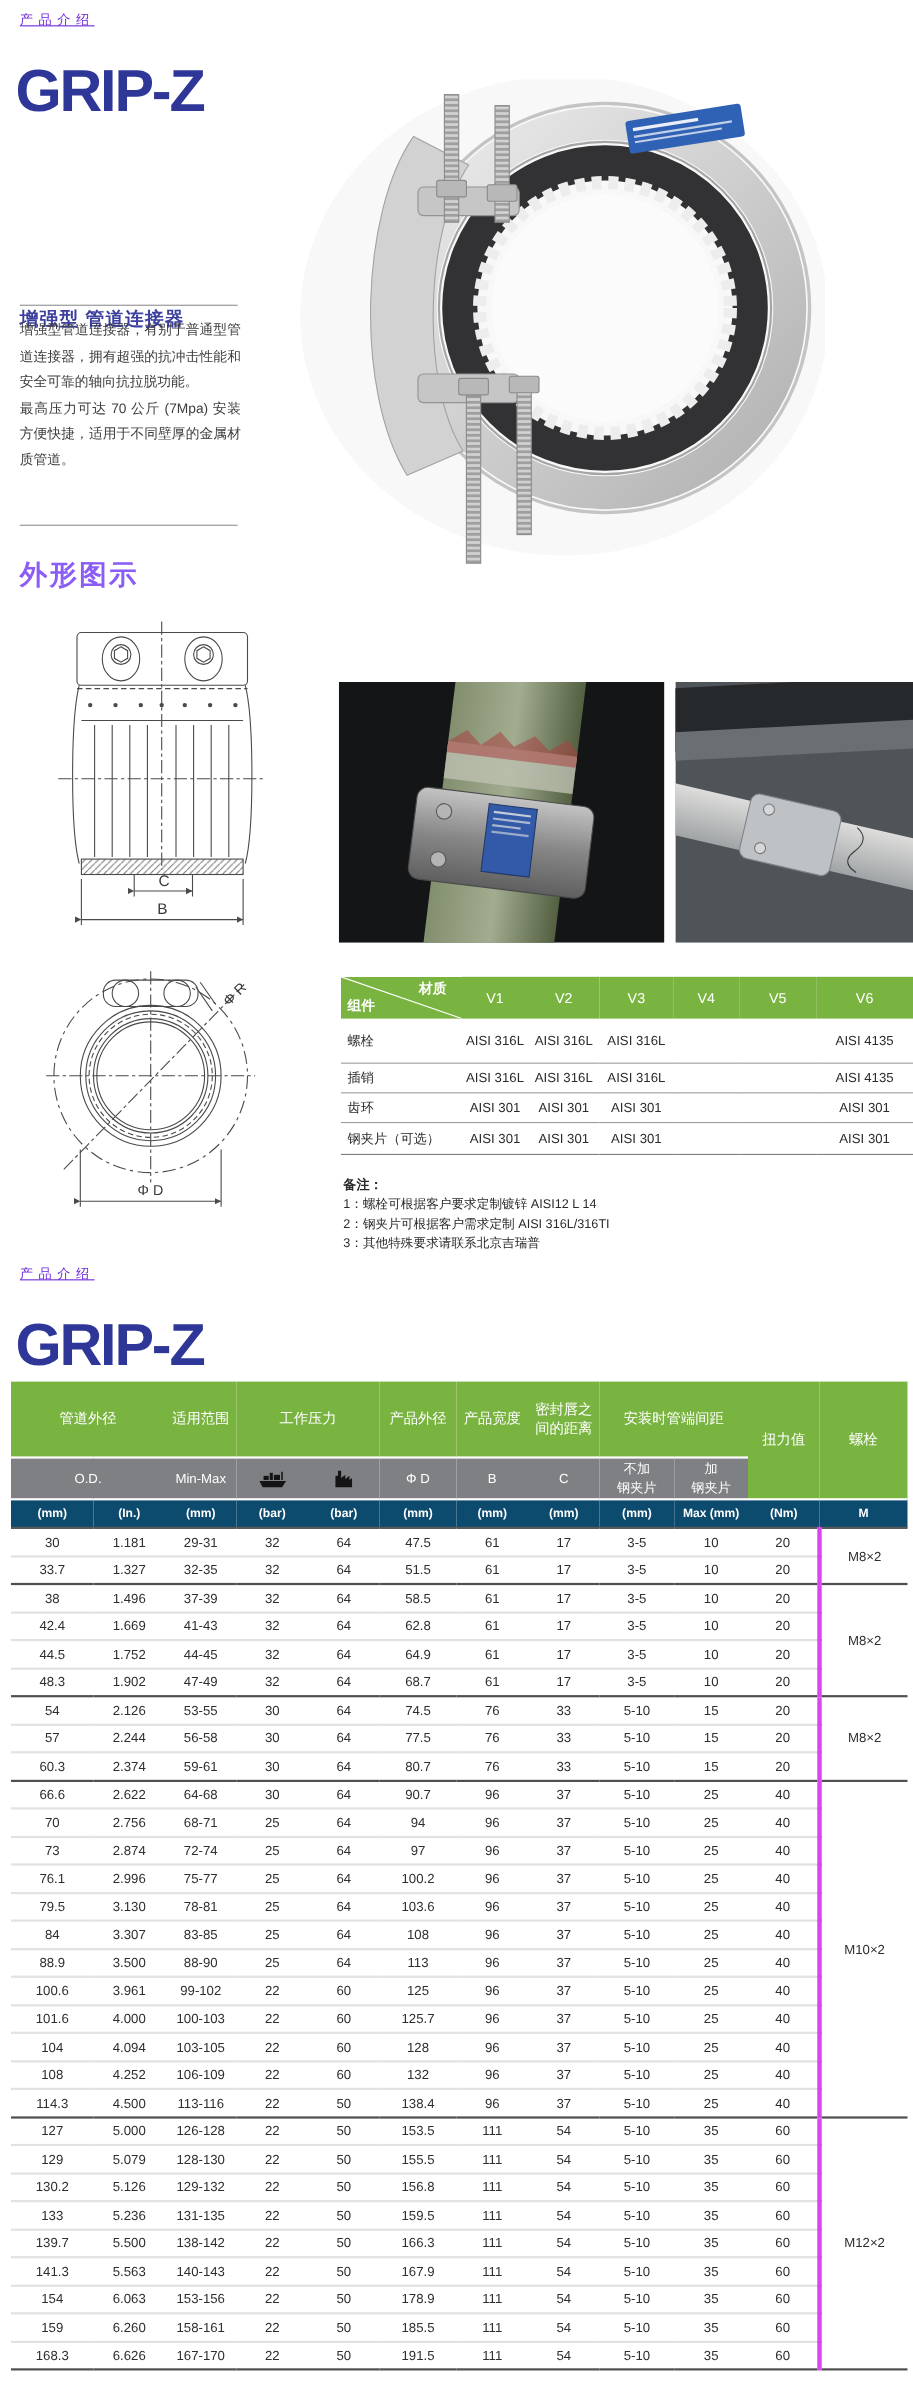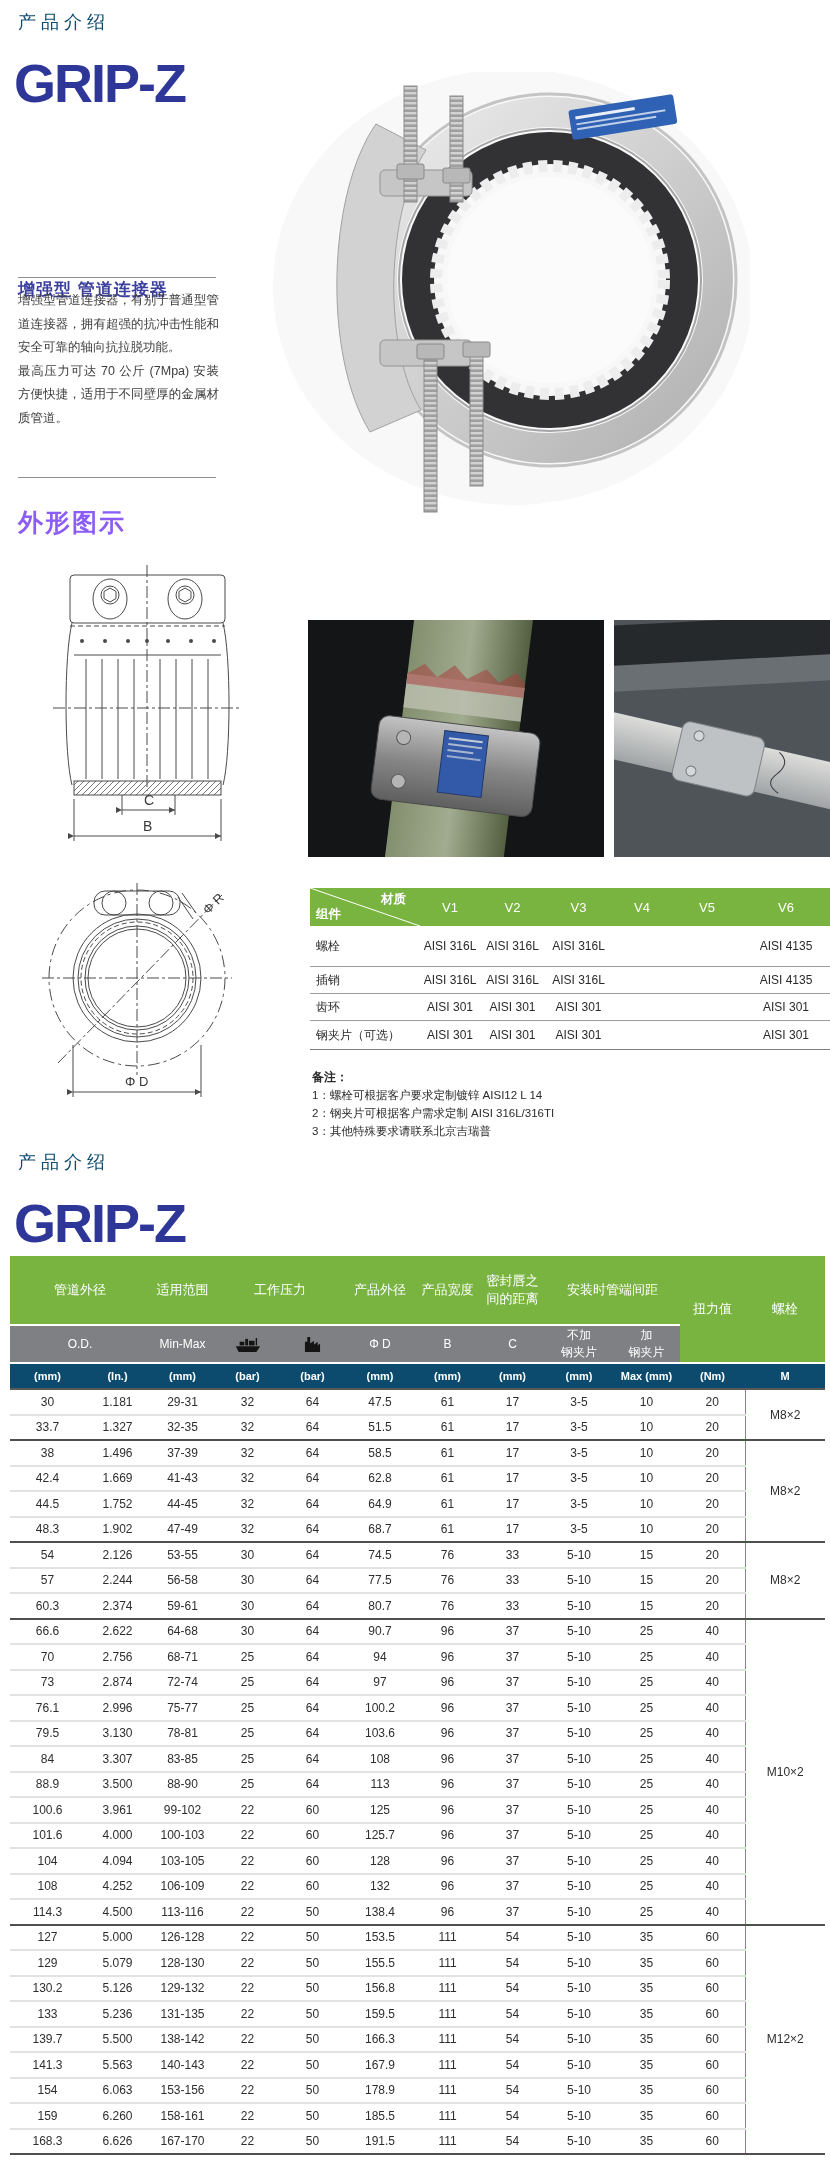--- a/index.html
+++ b/index.html
@@ -1,21 +1,21 @@
 <!DOCTYPE html>
 <html><head>
 <meta charset="utf-8">
 <style>
   html,body{margin:0;padding:0;background:#fff;}
   .page{position:relative;width:830px;height:2183px;background:#fff;
         font-family:"Liberation Sans",sans-serif;overflow:hidden;color:#222;}
   .abs{position:absolute;}
 
   
-  .sec-label{font-size:18px;letter-spacing:5px;color:#0c4a6e;}
+  .sec-label{font-size:12px;letter-spacing:5px;color:#6d28d9;text-decoration:underline;}
   .brand{font-size:54px;font-weight:bold;color:#2e3798;letter-spacing:-2px;line-height:1;margin-top:24px;}
   .sub-head{font-size:17px;font-weight:bold;color:#3b3f9d;letter-spacing:1px;}
   .outline-head{font-size:25px;font-weight:bold;color:#8b5cf6;letter-spacing:2px;}
   .divider{height:1px;background:#8f8f8f;}
 
   
   .paras{width:201px;font-size:12.5px;line-height:23.5px;color:#3c3c3c;text-align:justify;}
   .paras p{margin:0;}
   .paras b{color:#222;}
 
@@ -40,21 +40,21 @@
   .notes div{margin:0;}
 
   
   .spec{border-collapse:collapse;table-layout:fixed;width:815px;}
   .spec th,.spec td{padding:0;font-weight:normal;text-align:center;vertical-align:middle;}
   .spec .g1 th{background:#7ab440;color:#fff;font-size:13px;height:68px;border-bottom:2px solid #fff;}
   .spec .sub th{background:#7f8083;color:#fff;font-size:12px;height:36px;border-bottom:2px solid #fff;}
   .spec .units th{background:#0c4a6e;color:#fff;font-size:11px;height:24px;border-bottom:2px solid #58595b;font-weight:bold;}
   .spec tbody td{font-size:12px;color:#2e2e2e;height:23.5px;border-bottom:2px solid #e2e2e2;background:#fff;}
   .spec tbody tr.gend td{border-bottom:2px solid #4f4f4f;}
-  .spec tbody td.bolt{border-left:1px solid #d946ef;border-bottom:2px solid #4f4f4f;font-size:12px;}
+  .spec tbody td.bolt{border-left:4px solid #d946ef;border-bottom:2px solid #4f4f4f;font-size:12px;}
   .icon-cell svg{vertical-align:middle;}
 </style>
 </head>
 <body>
 
 <div class="page">
 
   <div class="abs sec-label" style="left:18px;top:10px;">产品介绍</div>
   <div class="abs brand" style="left:14px;top:32px;">GRIP-Z</div>
 

